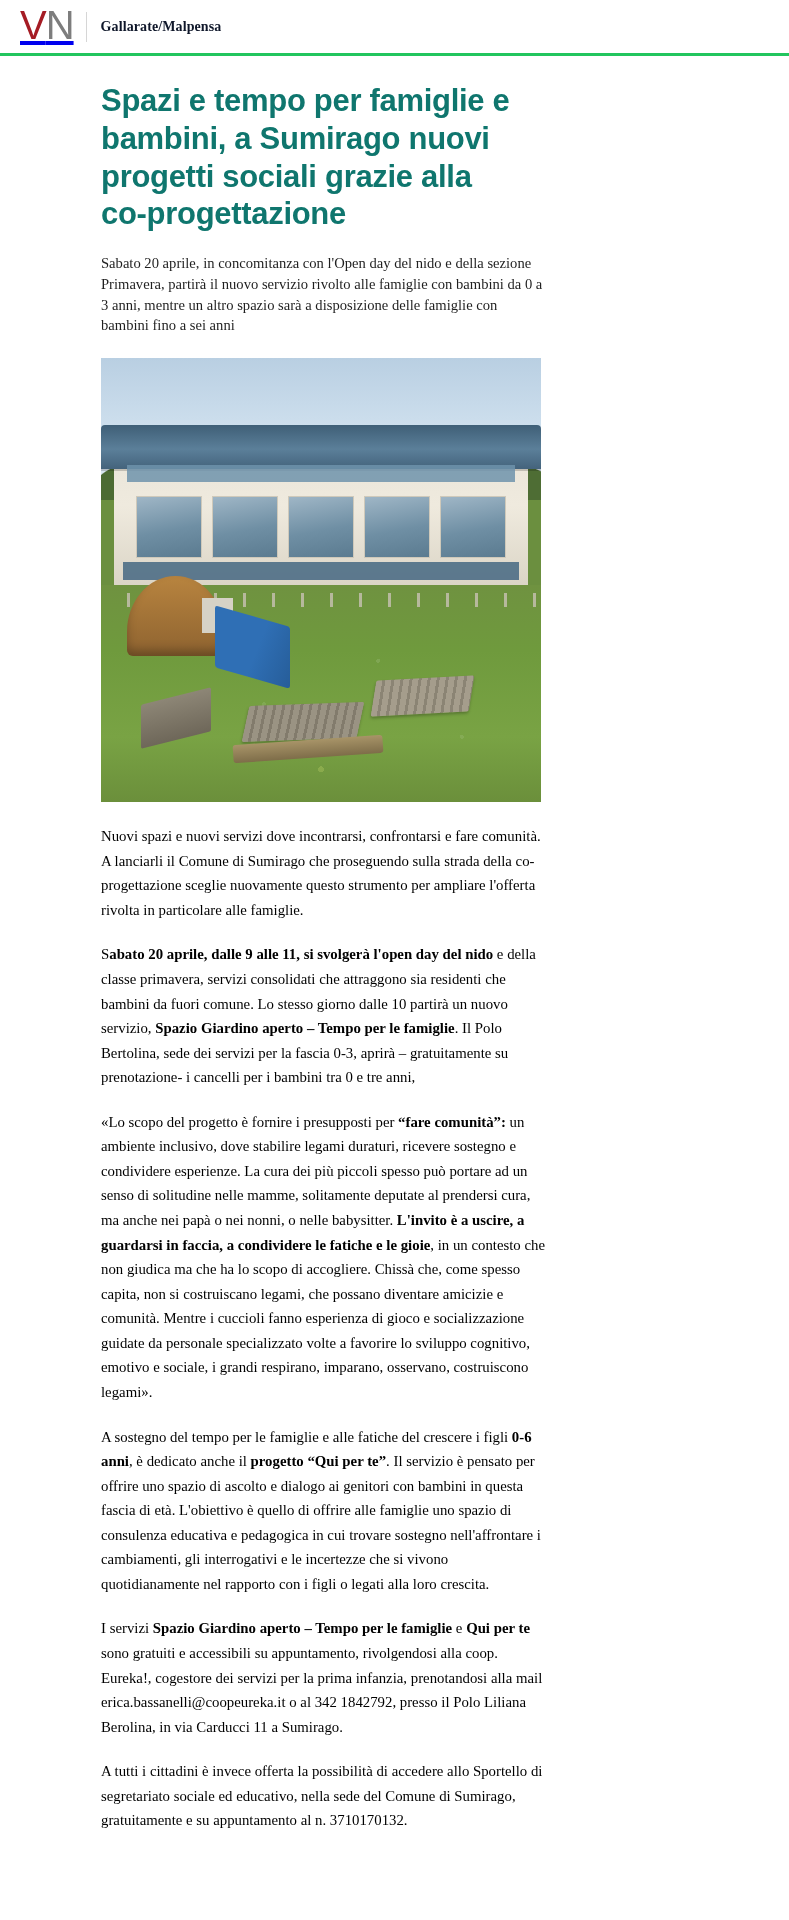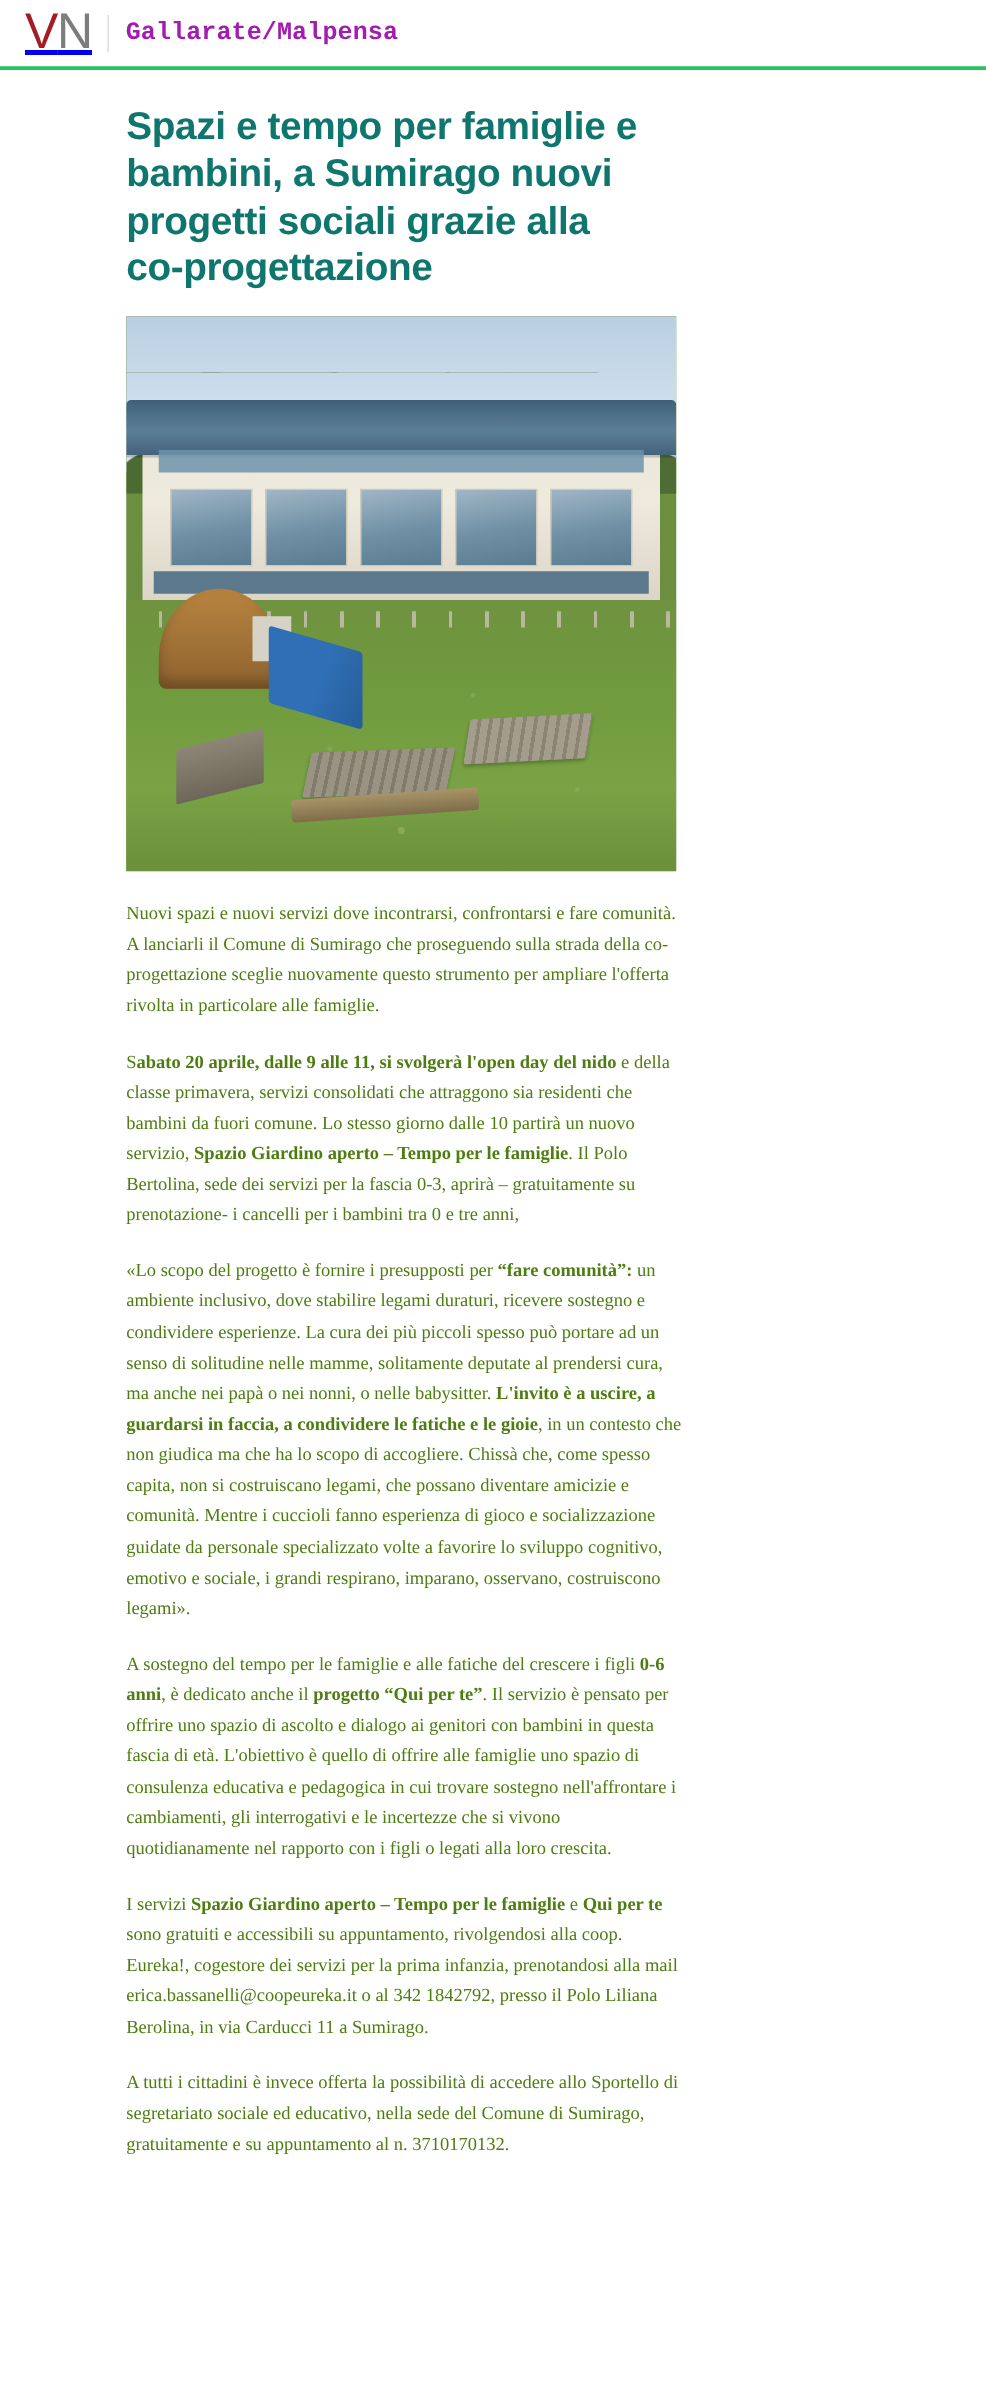--- a/index.html
+++ b/index.html
@@ -42,24 +42,24 @@
   }
   .logo-v { color: #a51c24; }
   .logo-n { color: #7d7d7d; }
   .logo-divider {
     width: 1px;
     height: 30px;
     background: #d6d6d6;
     margin: 0 14px 0 12px;
   }
   .edition {
-    font-family: Liberation Mono, monospace;
-    font-size: 20px;
+    font-family: Liberation Serif, serif;
+    font-size: 14px;
     font-weight: bold;
-    color: #a21caf;
+    color: #0f172a;
     letter-spacing: 0.1px;
   }
 
   
   .article {
     padding: 26px 240px 0 101px;
     box-sizing: border-box;
   }
   h1.headline {
     font-family: "Liberation Sans", sans-serif;
@@ -200,21 +200,21 @@
     position:absolute; left:0; top:53%; width:100%; height:3%;
     background: repeating-linear-gradient(90deg,transparent 0 26px,#c8c2b4 26px 29px);
     opacity:.8;
   }
 
   
   p.body {
     font-family: "Liberation Serif", serif;
     font-size: 14.8px;
     line-height: 1.66;
-    color: #4d7c0f;
+    color: #000000;
     margin: 0 0 20px 0;
     width: 445px;
   }
   p.body b { font-weight: bold; }
 </style>
 </head>
 <body>
 
 <div class="page">
 
@@ -223,20 +223,21 @@
       <span class="logo-v">V</span><span class="logo-n">N</span>
     </a>
     <span class="logo-divider"></span>
     <span class="edition">Gallarate/Malpensa</span>
   </header>
 
   <main class="article">
 
     <h1 class="headline">Spazi e tempo per famiglie e bambini, a Sumirago nuovi progetti sociali grazie alla co-progettazione</h1>
 
+    <p class="standfirst">Sabato 20 aprile, in concomitanza con l'Open day del nido e della sezione Primavera, partirà il nuovo servizio rivolto alle famiglie con bambini da 0 a 3 anni, mentre un altro spazio sarà a disposizione delle famiglie con bambini fino a sei anni</p>
 
     <figure class="photo-wrap">
       <div class="photo">
         <div class="ph-sky"></div>
         <div class="ph-trees"></div>
         <div class="ph-building"></div>
         <div class="ph-roof"></div>
         <div class="ph-roof2"></div>
         <div class="ph-windows">
             <i></i>

